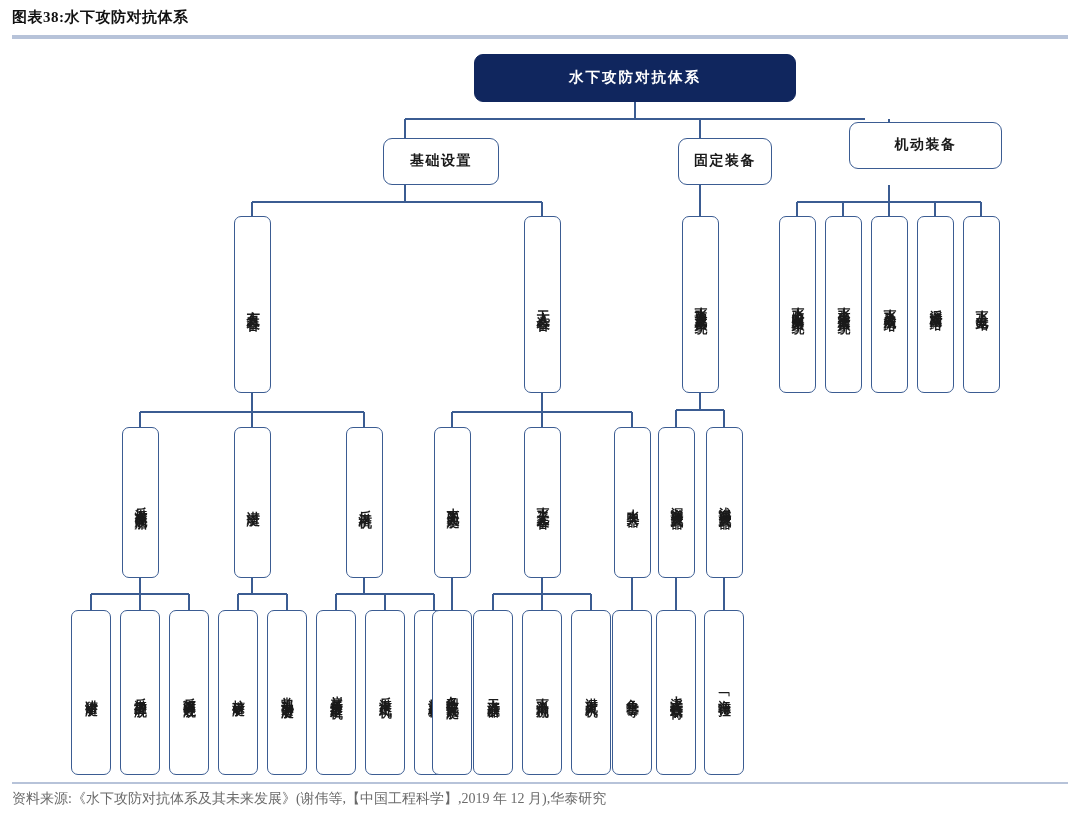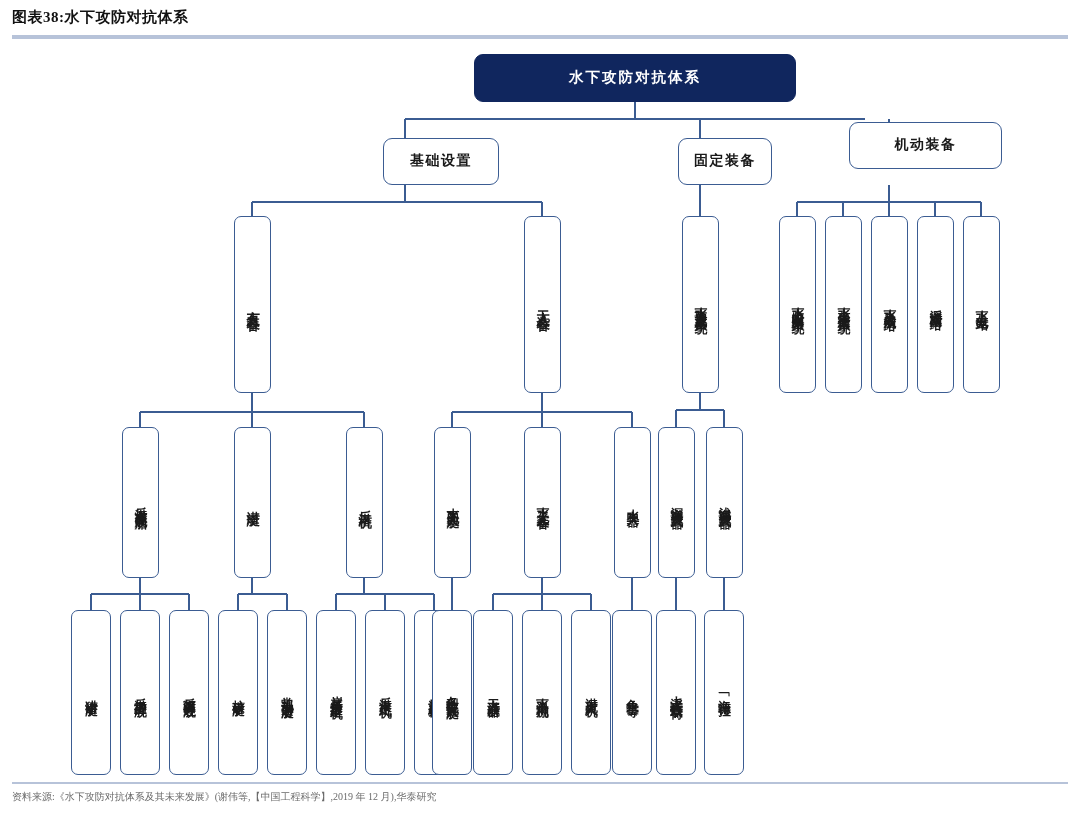--- a/index.html
+++ b/index.html
@@ -26,21 +26,21 @@
     background:#b7c3d9;
   }
 
   
   .footer-rule{
     position:absolute;left:12px;top:782px;width:1056px;height:2px;
     background:#b7c3d9;
   }
   .footer-text{
     position:absolute;left:12px;top:790px;width:1056px;height:20px;
-    font-size:10px;color:#6a6a6a;white-space:nowrap;
+    font-size:14px;color:#6a6a6a;white-space:nowrap;
     font-family:"Liberation Serif","DejaVu Serif",serif;
   }
 
   
   .canvas{
     position:absolute;left:12px;top:42px;width:1056px;height:736px;
   }
   .svg-links{position:absolute;left:0;top:0;width:1056px;height:736px;}
 
   

